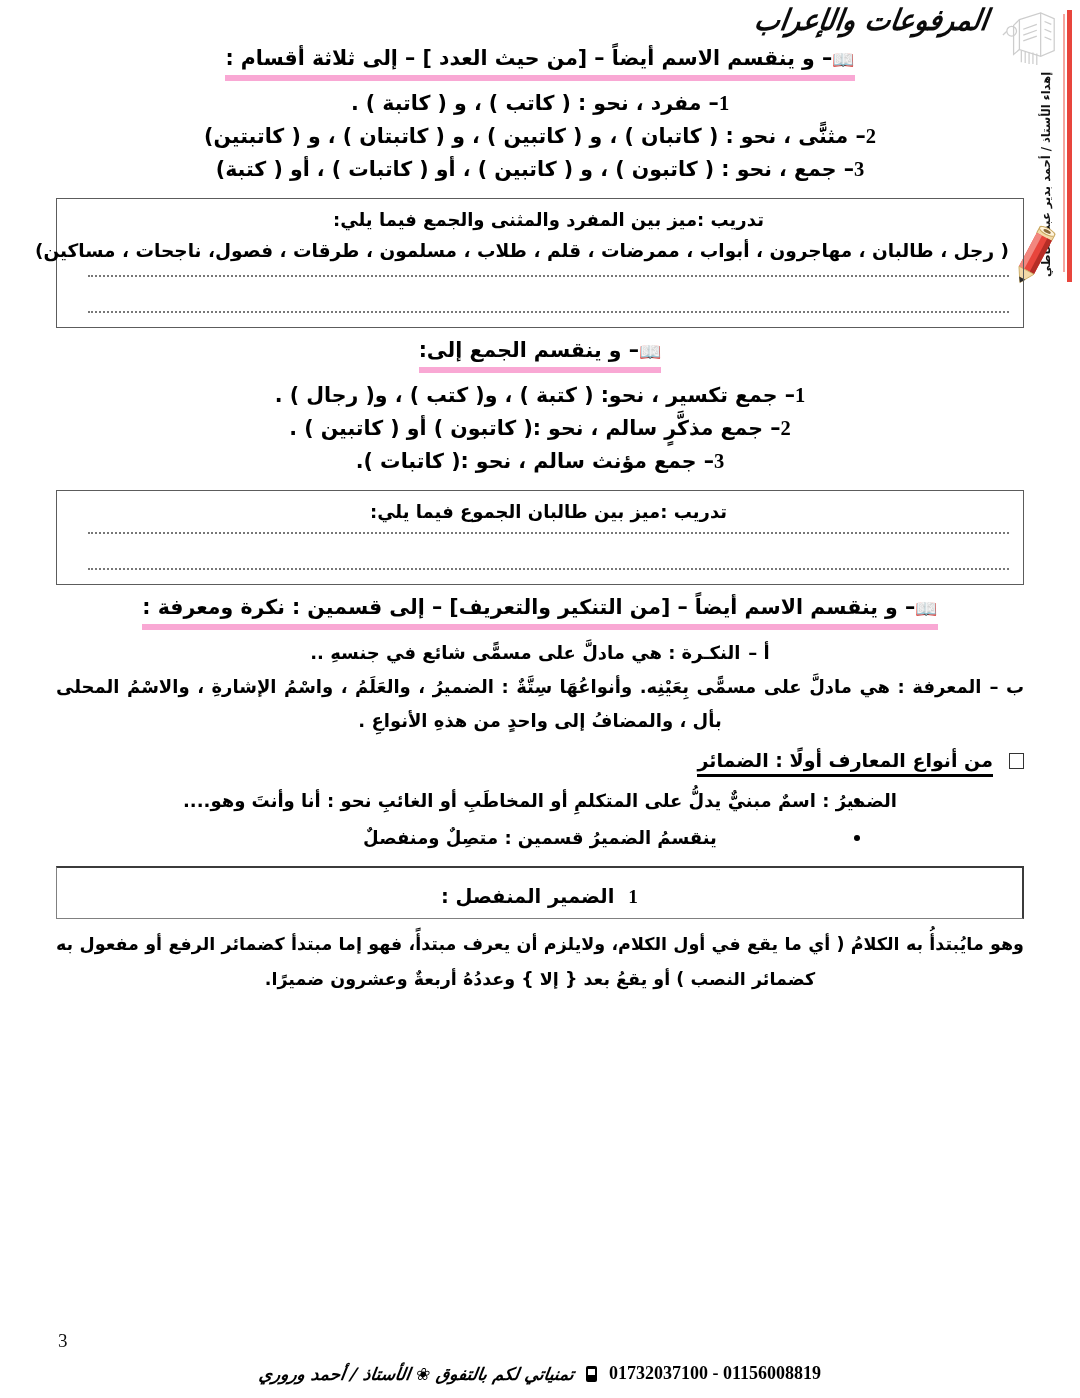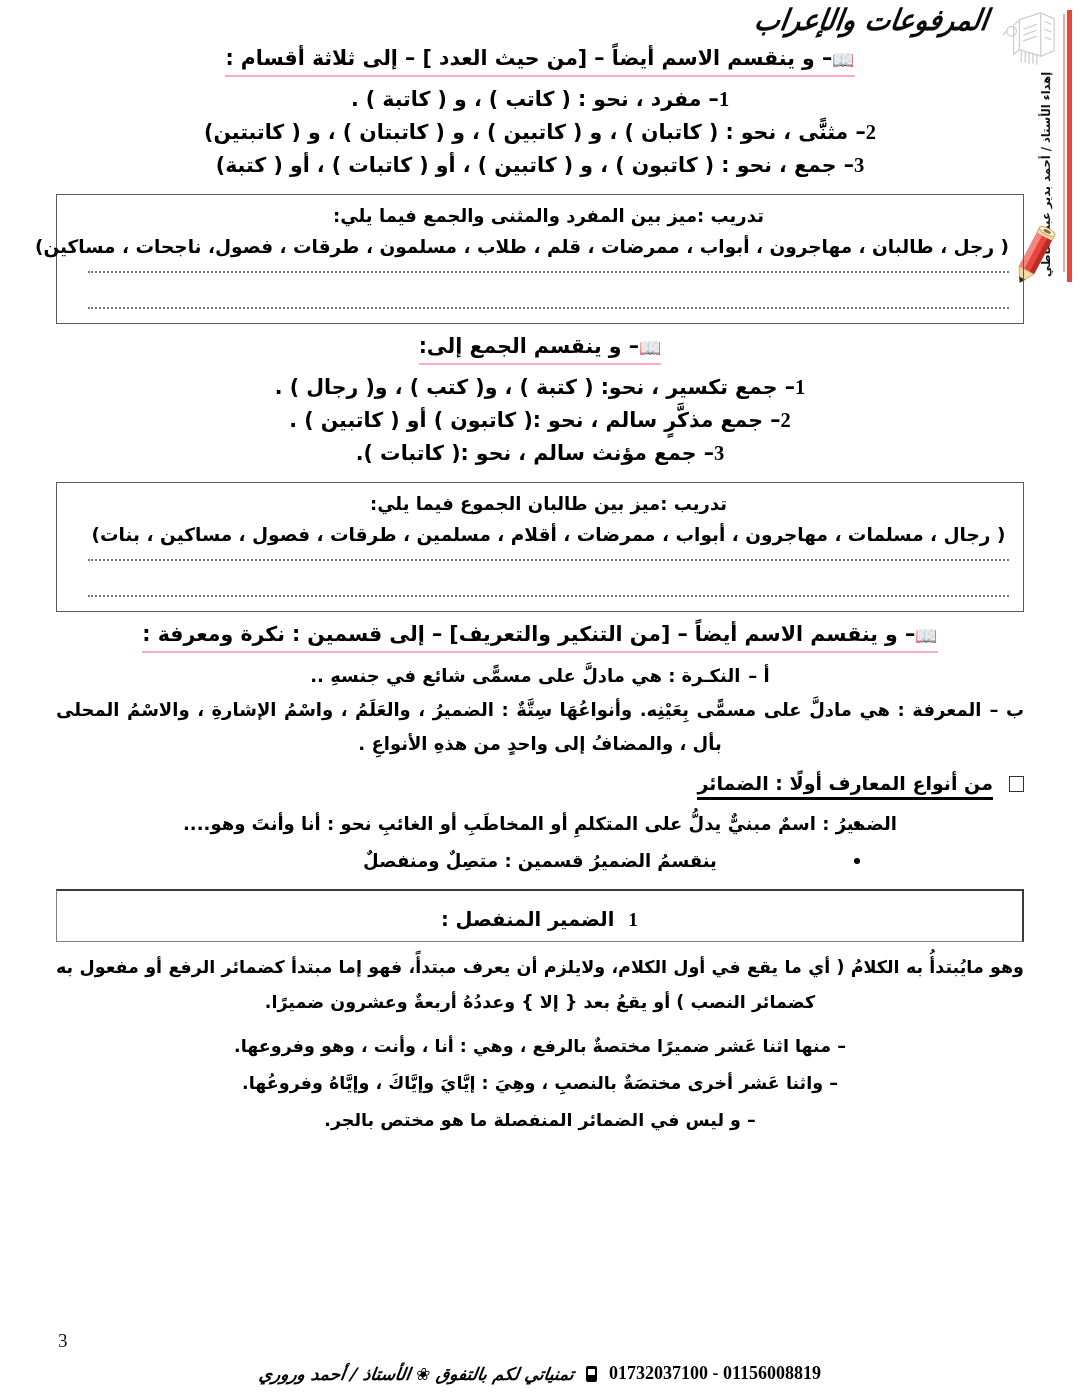--- a/index.html
+++ b/index.html
@@ -102,21 +102,21 @@
 
   .hdr {
     text-align: center;
     font-size: 20.5px;
     font-weight: 700;
     line-height: 1.25;
     margin: 0 0 6px 0;
     white-space: nowrap;
   }
   .hdr .u {
-    border-bottom: 2px solid #f9a8d4;
+    border-bottom: 6px solid #f9a8d4;
     padding-bottom: 3px;
     display: inline-block;
     text-align: center;
   }
   .bookglyph {
     font-family: "DejaVu Sans", sans-serif;
     font-size: 18px;
     vertical-align: -1px;
   }
 
@@ -381,21 +381,20 @@
     </p>
     <p class="num-line">
       <span class="n">2</span><span>– جمع مذكَّرٍ سالم ، نحو :( كاتبون ) أو ( كاتبين ) .</span>
     </p>
     <p class="num-line">
       <span class="n">3</span><span>– جمع مؤنث سالم ، نحو :( كاتبات ).</span>
     </p>
 
     <div class="ex-box">
       <p class="ex-title">تدريب :ميز بين طالبان الجموع فيما يلي:</p>
-      <p class="ex-words">( رجال ، مسلمات ، مهاجرون ، أبواب ، ممرضات ، أقلام ،  مسلمين ، طرقات ، فصول ، مساكين ، بنات)</p>
       <div class="ans-line"></div>
       <div class="ans-line last"></div>
     </div>
 
     <p class="hdr">
       <span class="u">
         <span class="bookglyph">📖</span><span>– و ينقسم الاسم أيضاً – [من التنكير والتعريف] –  إلى قسمين : نكرة ومعرفة :</span>
       </span>
     </p>
     <p class="def">
@@ -420,25 +419,20 @@
     </ul>
 
     <div class="frame">
       <p class="frame-title">
         <span class="n">1</span><span>الضمير المنفصل :</span>
       </p>
     </div>
 
     <p class="para">وهو مايُبتدأُ به الكلامُ ( أي ما يقع في أول الكلام، ولايلزم أن يعرف مبتدأً، فهو إما مبتدأ كضمائر الرفع أو مفعول به كضمائر النصب ) أو يقعُ بعد { إلا } وعددُهُ أربعةٌ وعشرون ضميرًا.</p>
 
-    <ul class="dash-list">
-      <li>– منها اثنا عَشر ضميرًا مختصةٌ بالرفع ، وهي : أنا ، وأنت ، وهو وفروعها.</li>
-      <li>– واثنا عَشر أخرى مختصَةٌ بالنصبِ ، وهِيَ : إيَّايَ وإيَّاكَ ، وإيَّاهُ وفروعُها.</li>
-      <li>– و ليس في الضمائر المنفصلة ما هو مختص بالجر.</li>
-    </ul>
   </div>
 
   <div class="pagenum">3</div>
 
   <div class="footer">
     <span class="footer-phones">01732037100 - 01156008819</span><span class="phone-glyph"></span><span class="footer-name">تمنياتي لكم بالتفوق ❀ الأستاذ / أحمد وروري</span>
   </div>
 </div>
 
 </body></html>

